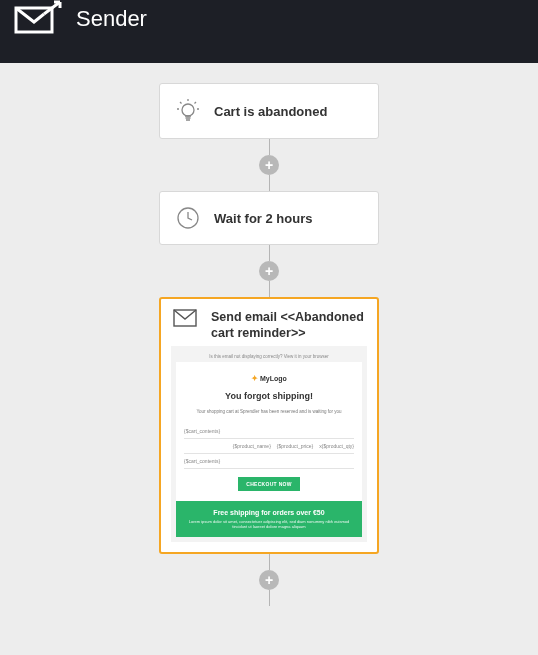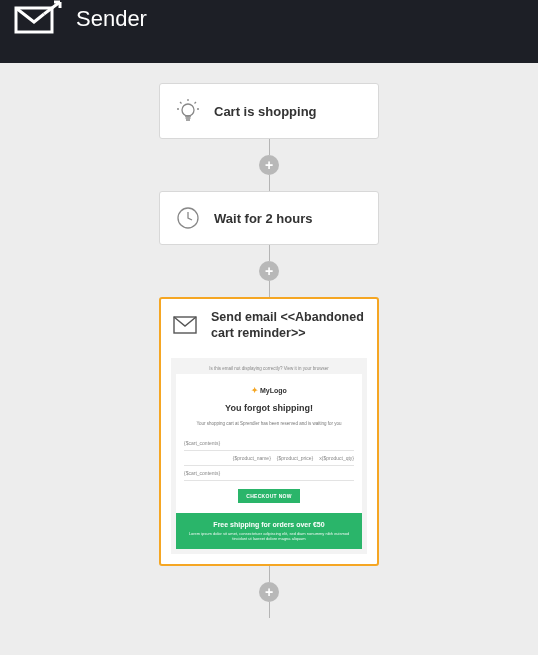--- a/index.html
+++ b/index.html
@@ -77,22 +77,22 @@
   .email-node {
     width: 220px;
     background: #fff;
     border: 2px solid #f5a623;
     border-radius: 3px;
     padding: 10px 10px 10px 10px;
   }
   .email-header {
     display: flex;
     gap: 12px;
-    align-items: center;
-    margin-bottom: 16px;
+    align-items: flex-start;
+    margin-bottom: 4px;
   }
   .email-title {
     font-size: 12.5px;
     font-weight: 700;
     color: #333;
     line-height: 1.3;
   }
   .preview {
     background: #f3f3f3;
     padding: 5px;
@@ -201,21 +201,21 @@
       <svg width="26" height="26" viewBox="0 0 26 26" fill="none" stroke="#888" stroke-width="1.3">
         <line x1="13" y1="1" x2="13" y2="3"></line>
         <line x1="5" y1="4" x2="6.5" y2="5.5"></line>
         <line x1="21" y1="4" x2="19.5" y2="5.5"></line>
         <line x1="2" y1="11" x2="4" y2="11"></line>
         <line x1="22" y1="11" x2="24" y2="11"></line>
         <circle cx="13" cy="12" r="6"></circle>
         <path d="M10 18 L16 18 M10.5 20 L15.5 20 M11 22 L15 22"></path>
       </svg>
     </span>
-    <span class="node-label">Cart is shopping</span>
+    <span class="node-label">Cart is abandoned</span>
   </div>
 
   <div class="connector"></div>
   <div class="add-btn">+</div>
   <div class="connector"></div>
 
   <div class="node">
     <span class="icon-box">
       <svg width="24" height="24" viewBox="0 0 24 24" fill="none" stroke="#888" stroke-width="1.3">
         <circle cx="12" cy="12" r="10"></circle>

